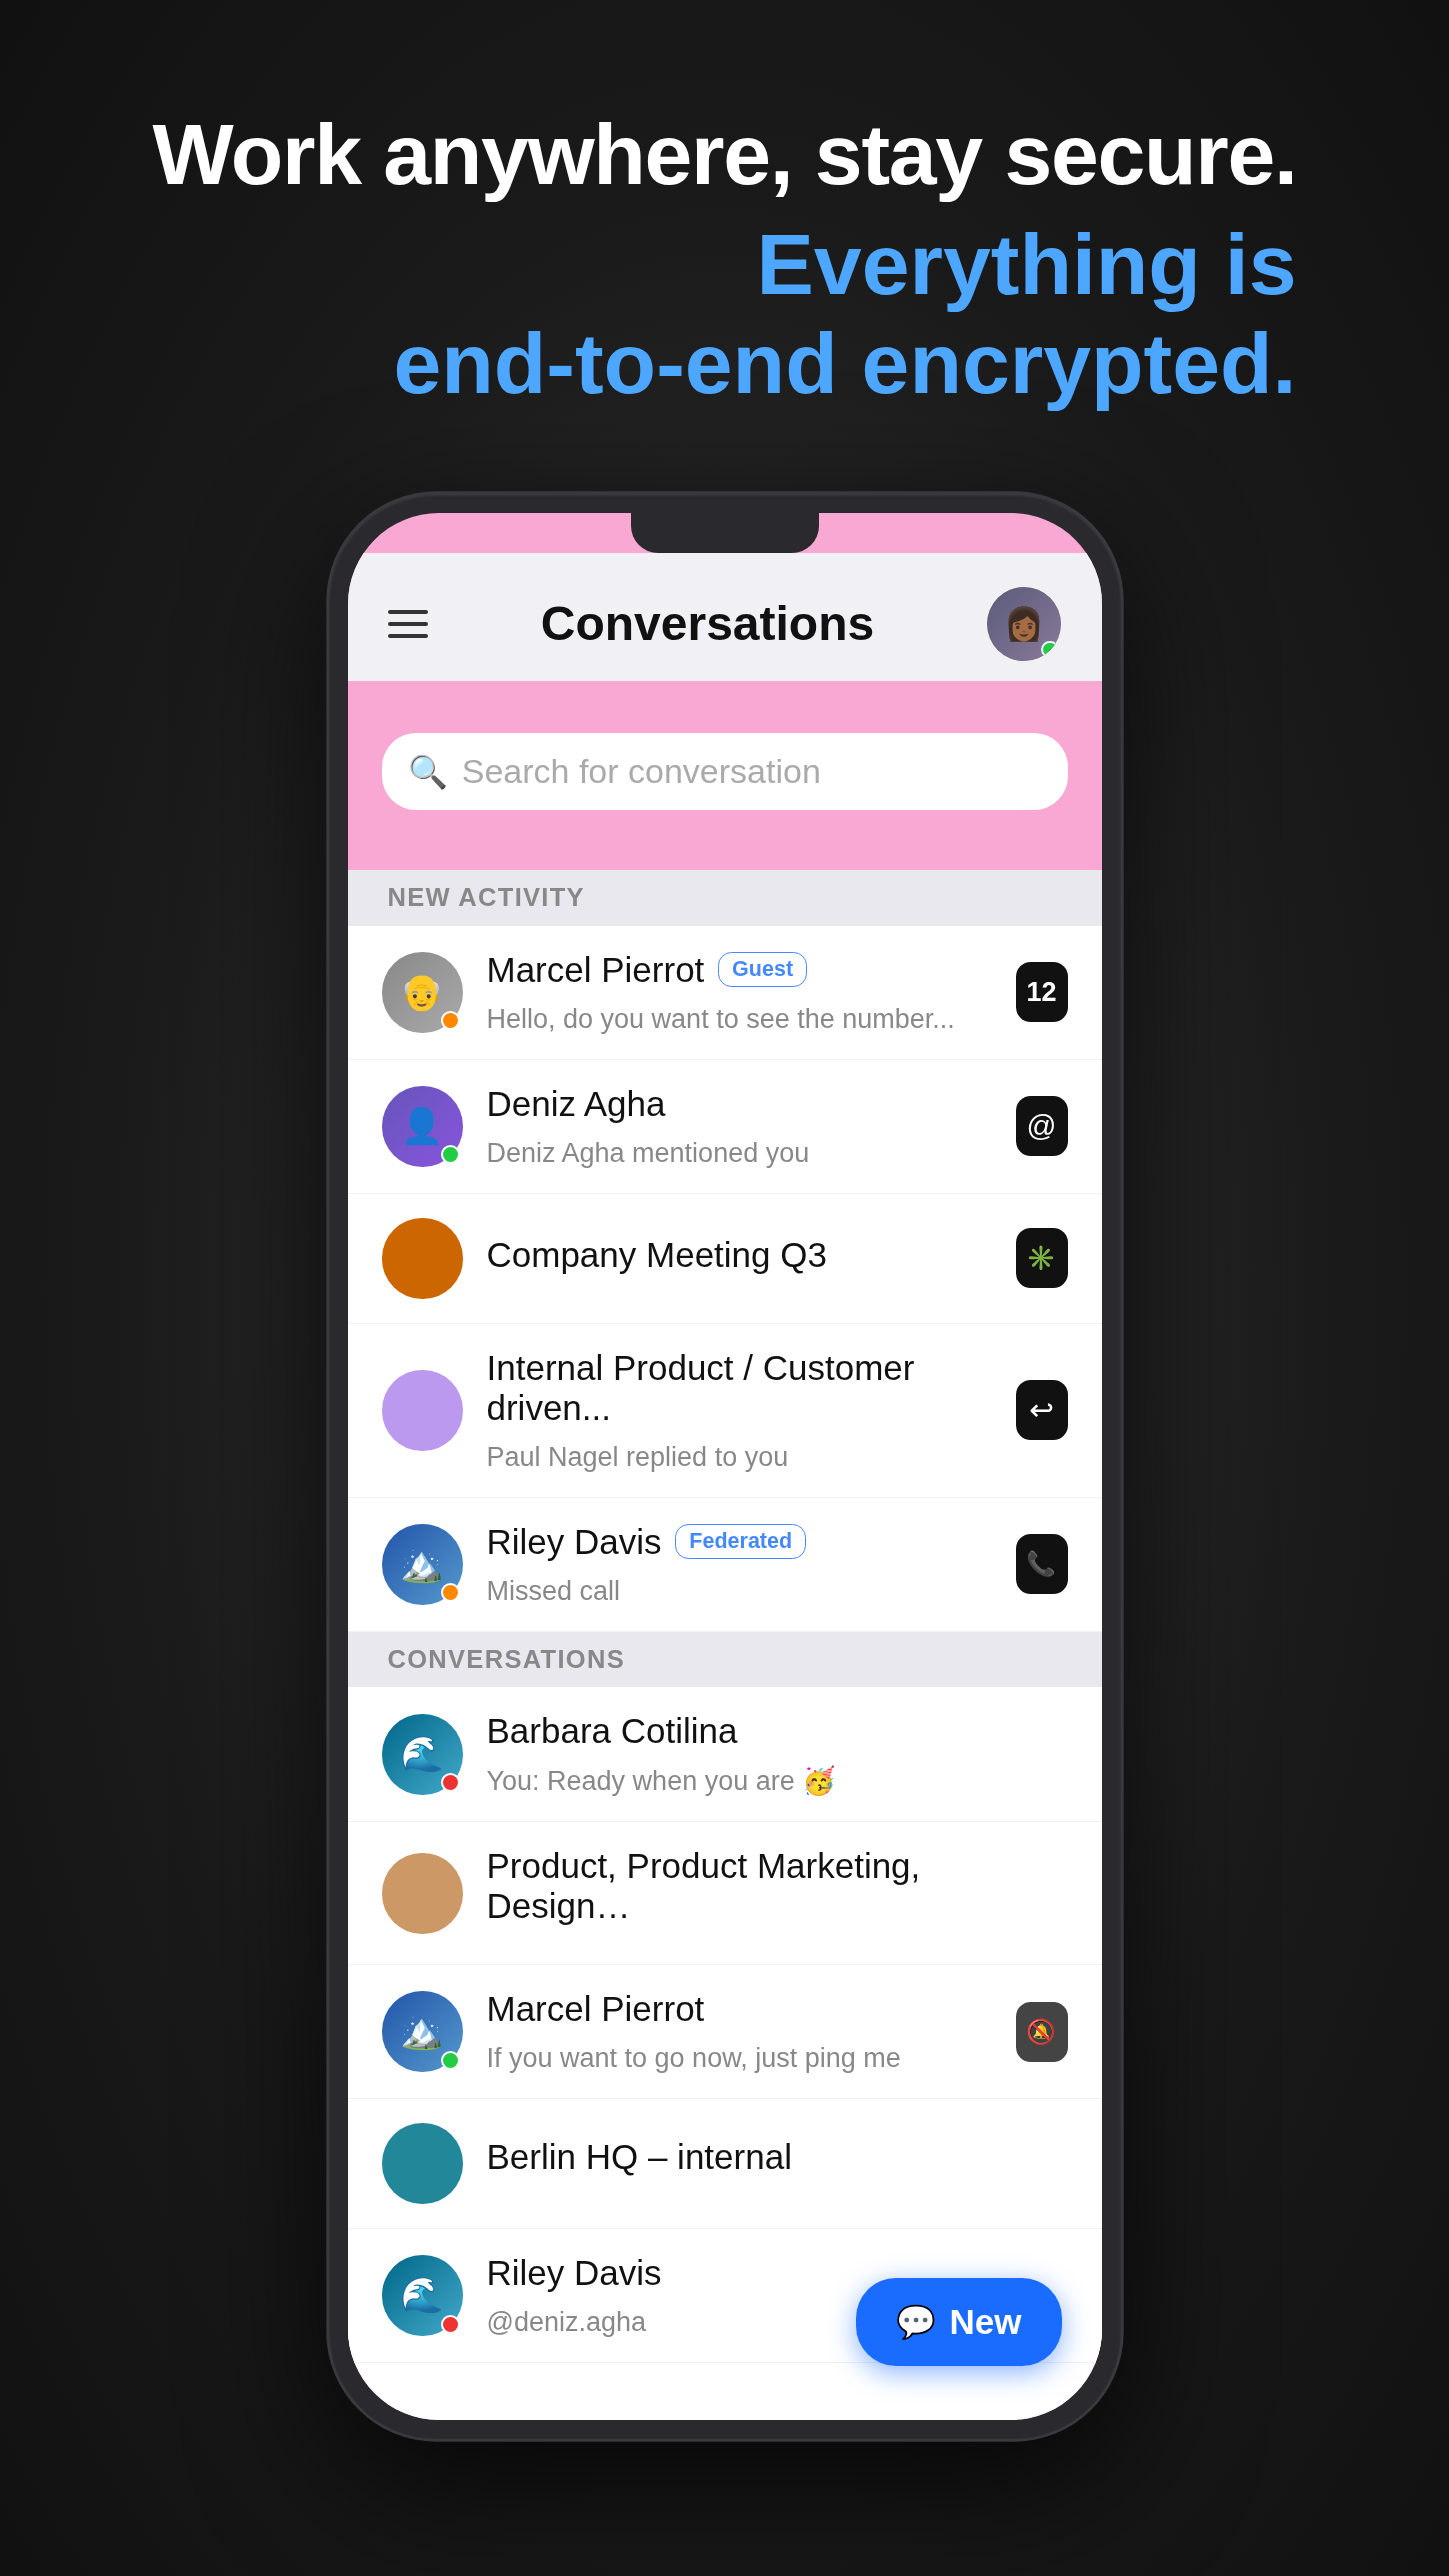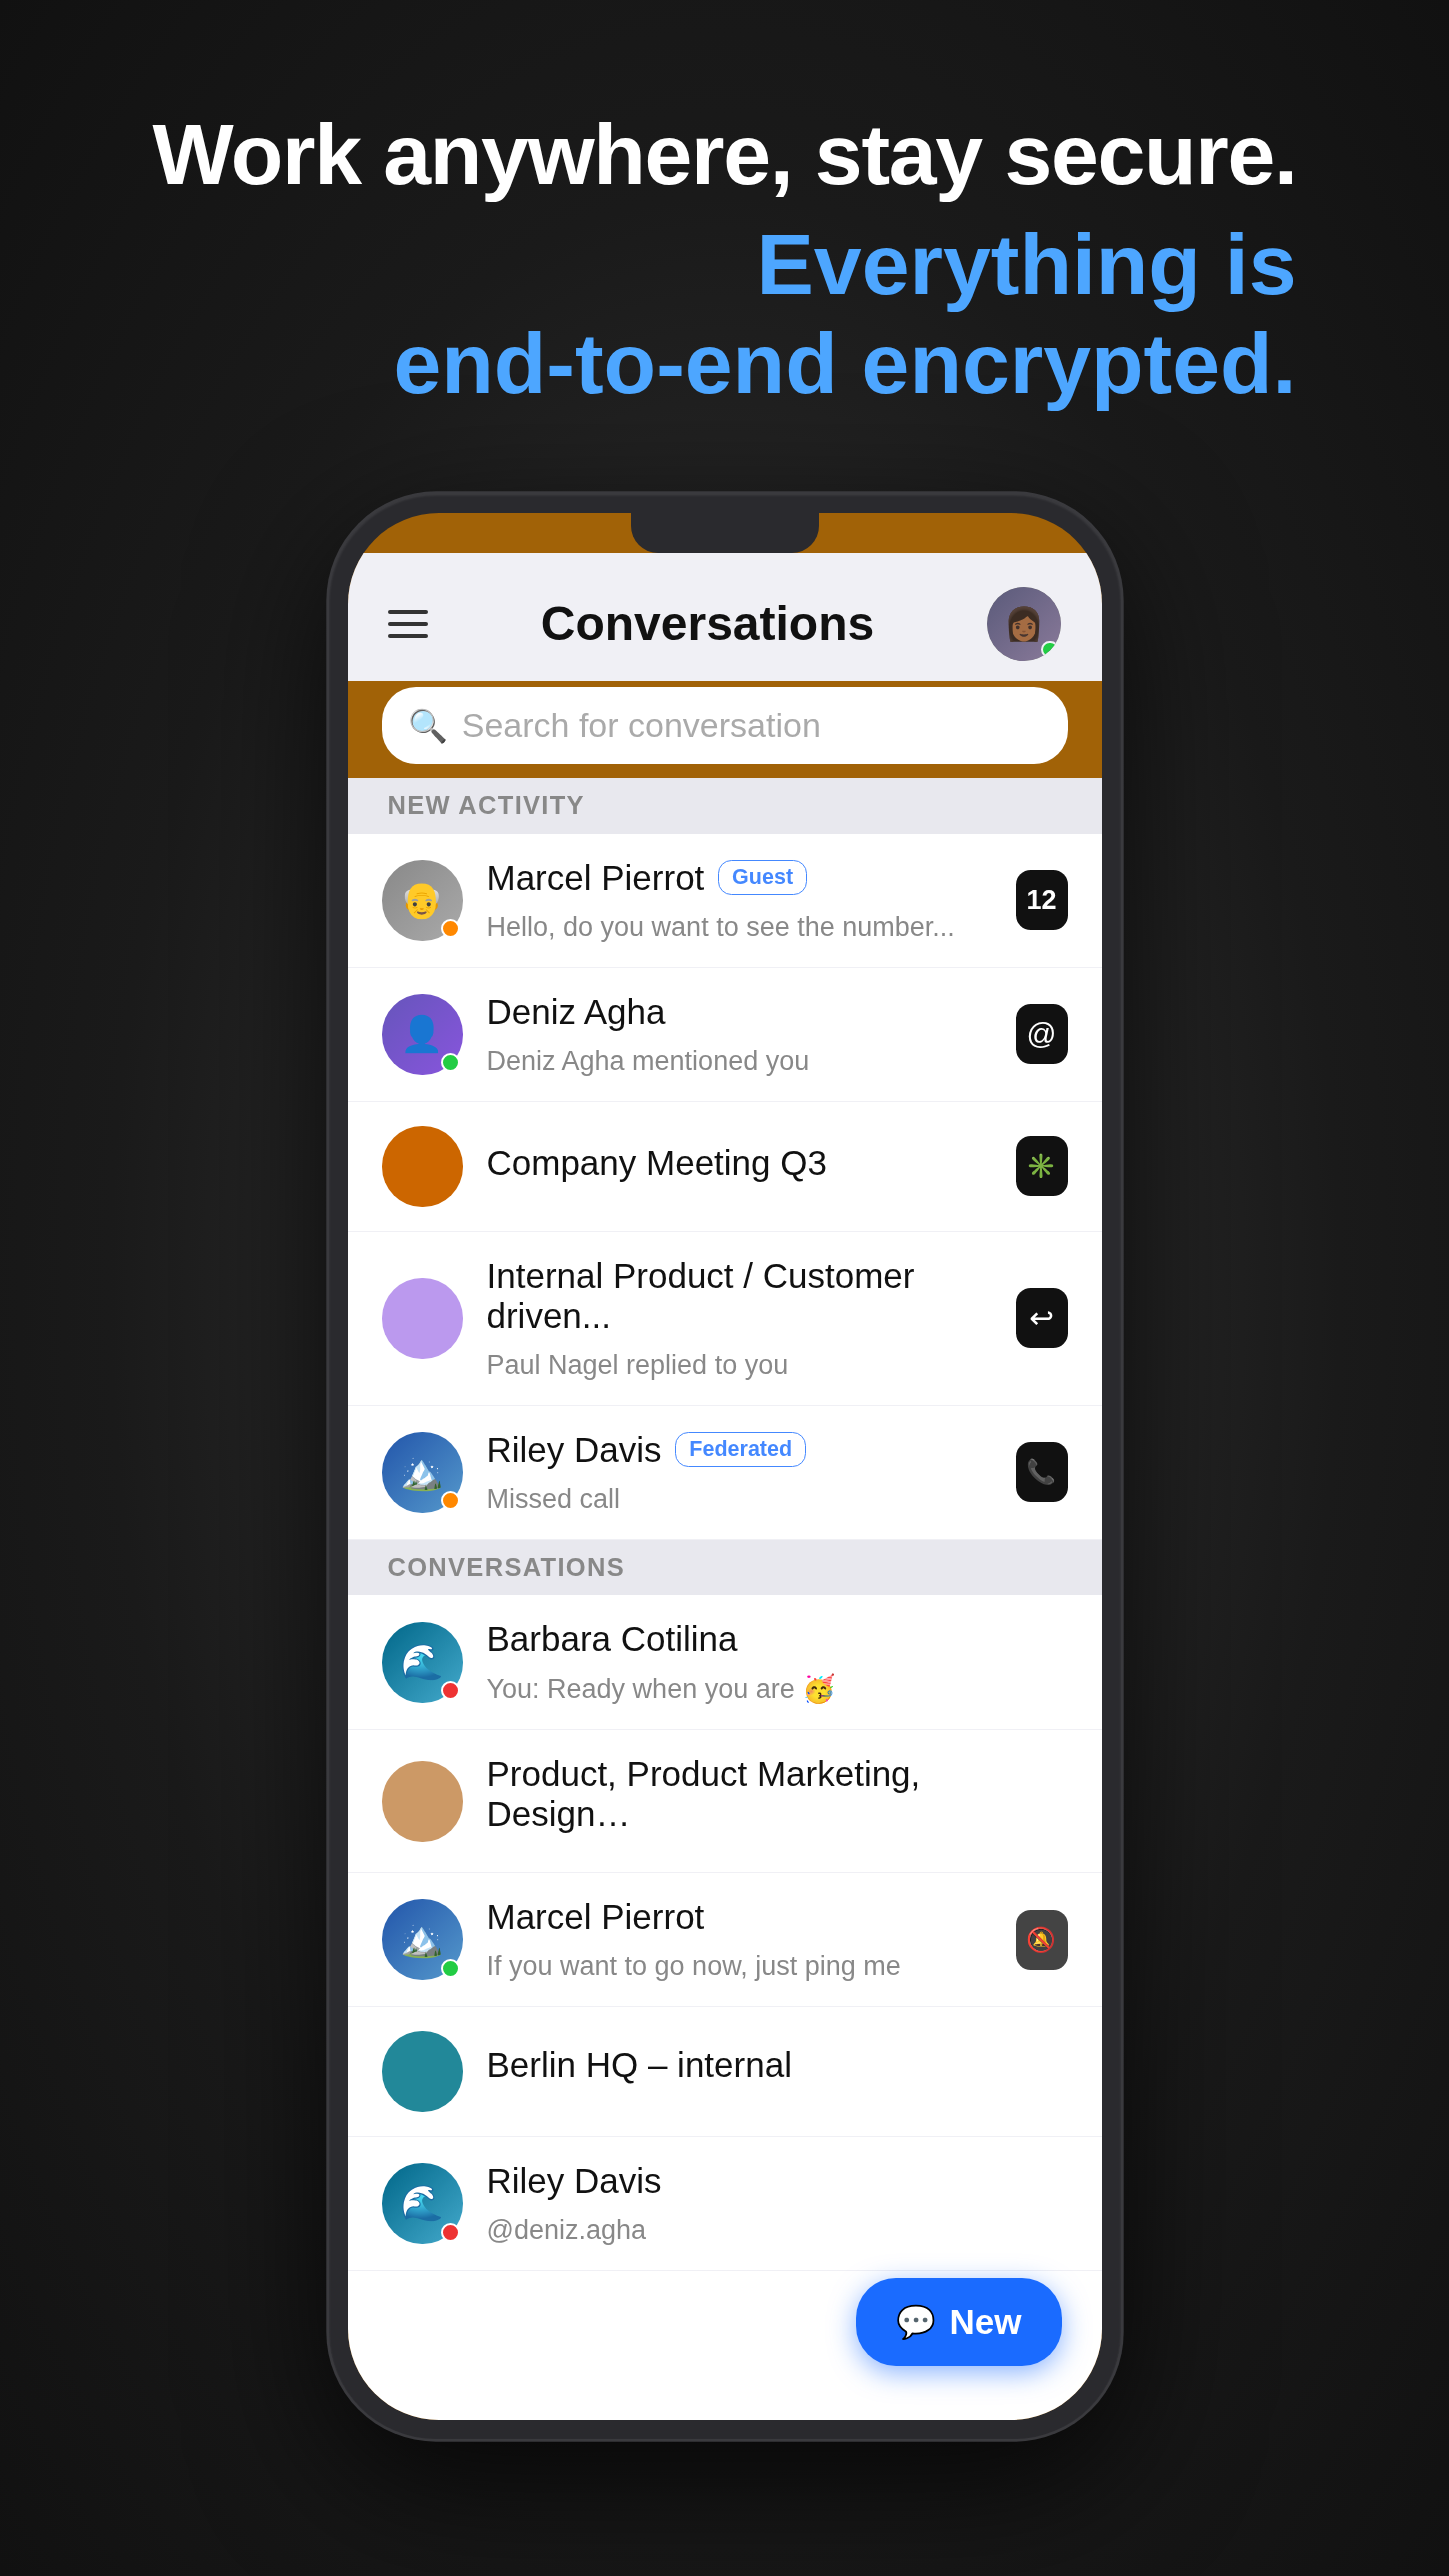--- a/index.html
+++ b/index.html
@@ -71,24 +71,25 @@
       height: 40px;
       background: #2a2a2e;
       border-radius: 0 0 27px 27px;
       z-index: 100;
     }
 
     
     .app-content {
       width: 100%;
       height: 100%;
-      background: #a16207;
+      background: #f9a8d4;
       display: flex;
       flex-direction: column;
       padding-top: 40px;
+      gap: 46px;
     }
 
     
     .app-header {
       display: flex;
       align-items: center;
       justify-content: space-between;
       padding: 34px 40px 20px;
       background: #f0f0f5;
     }

